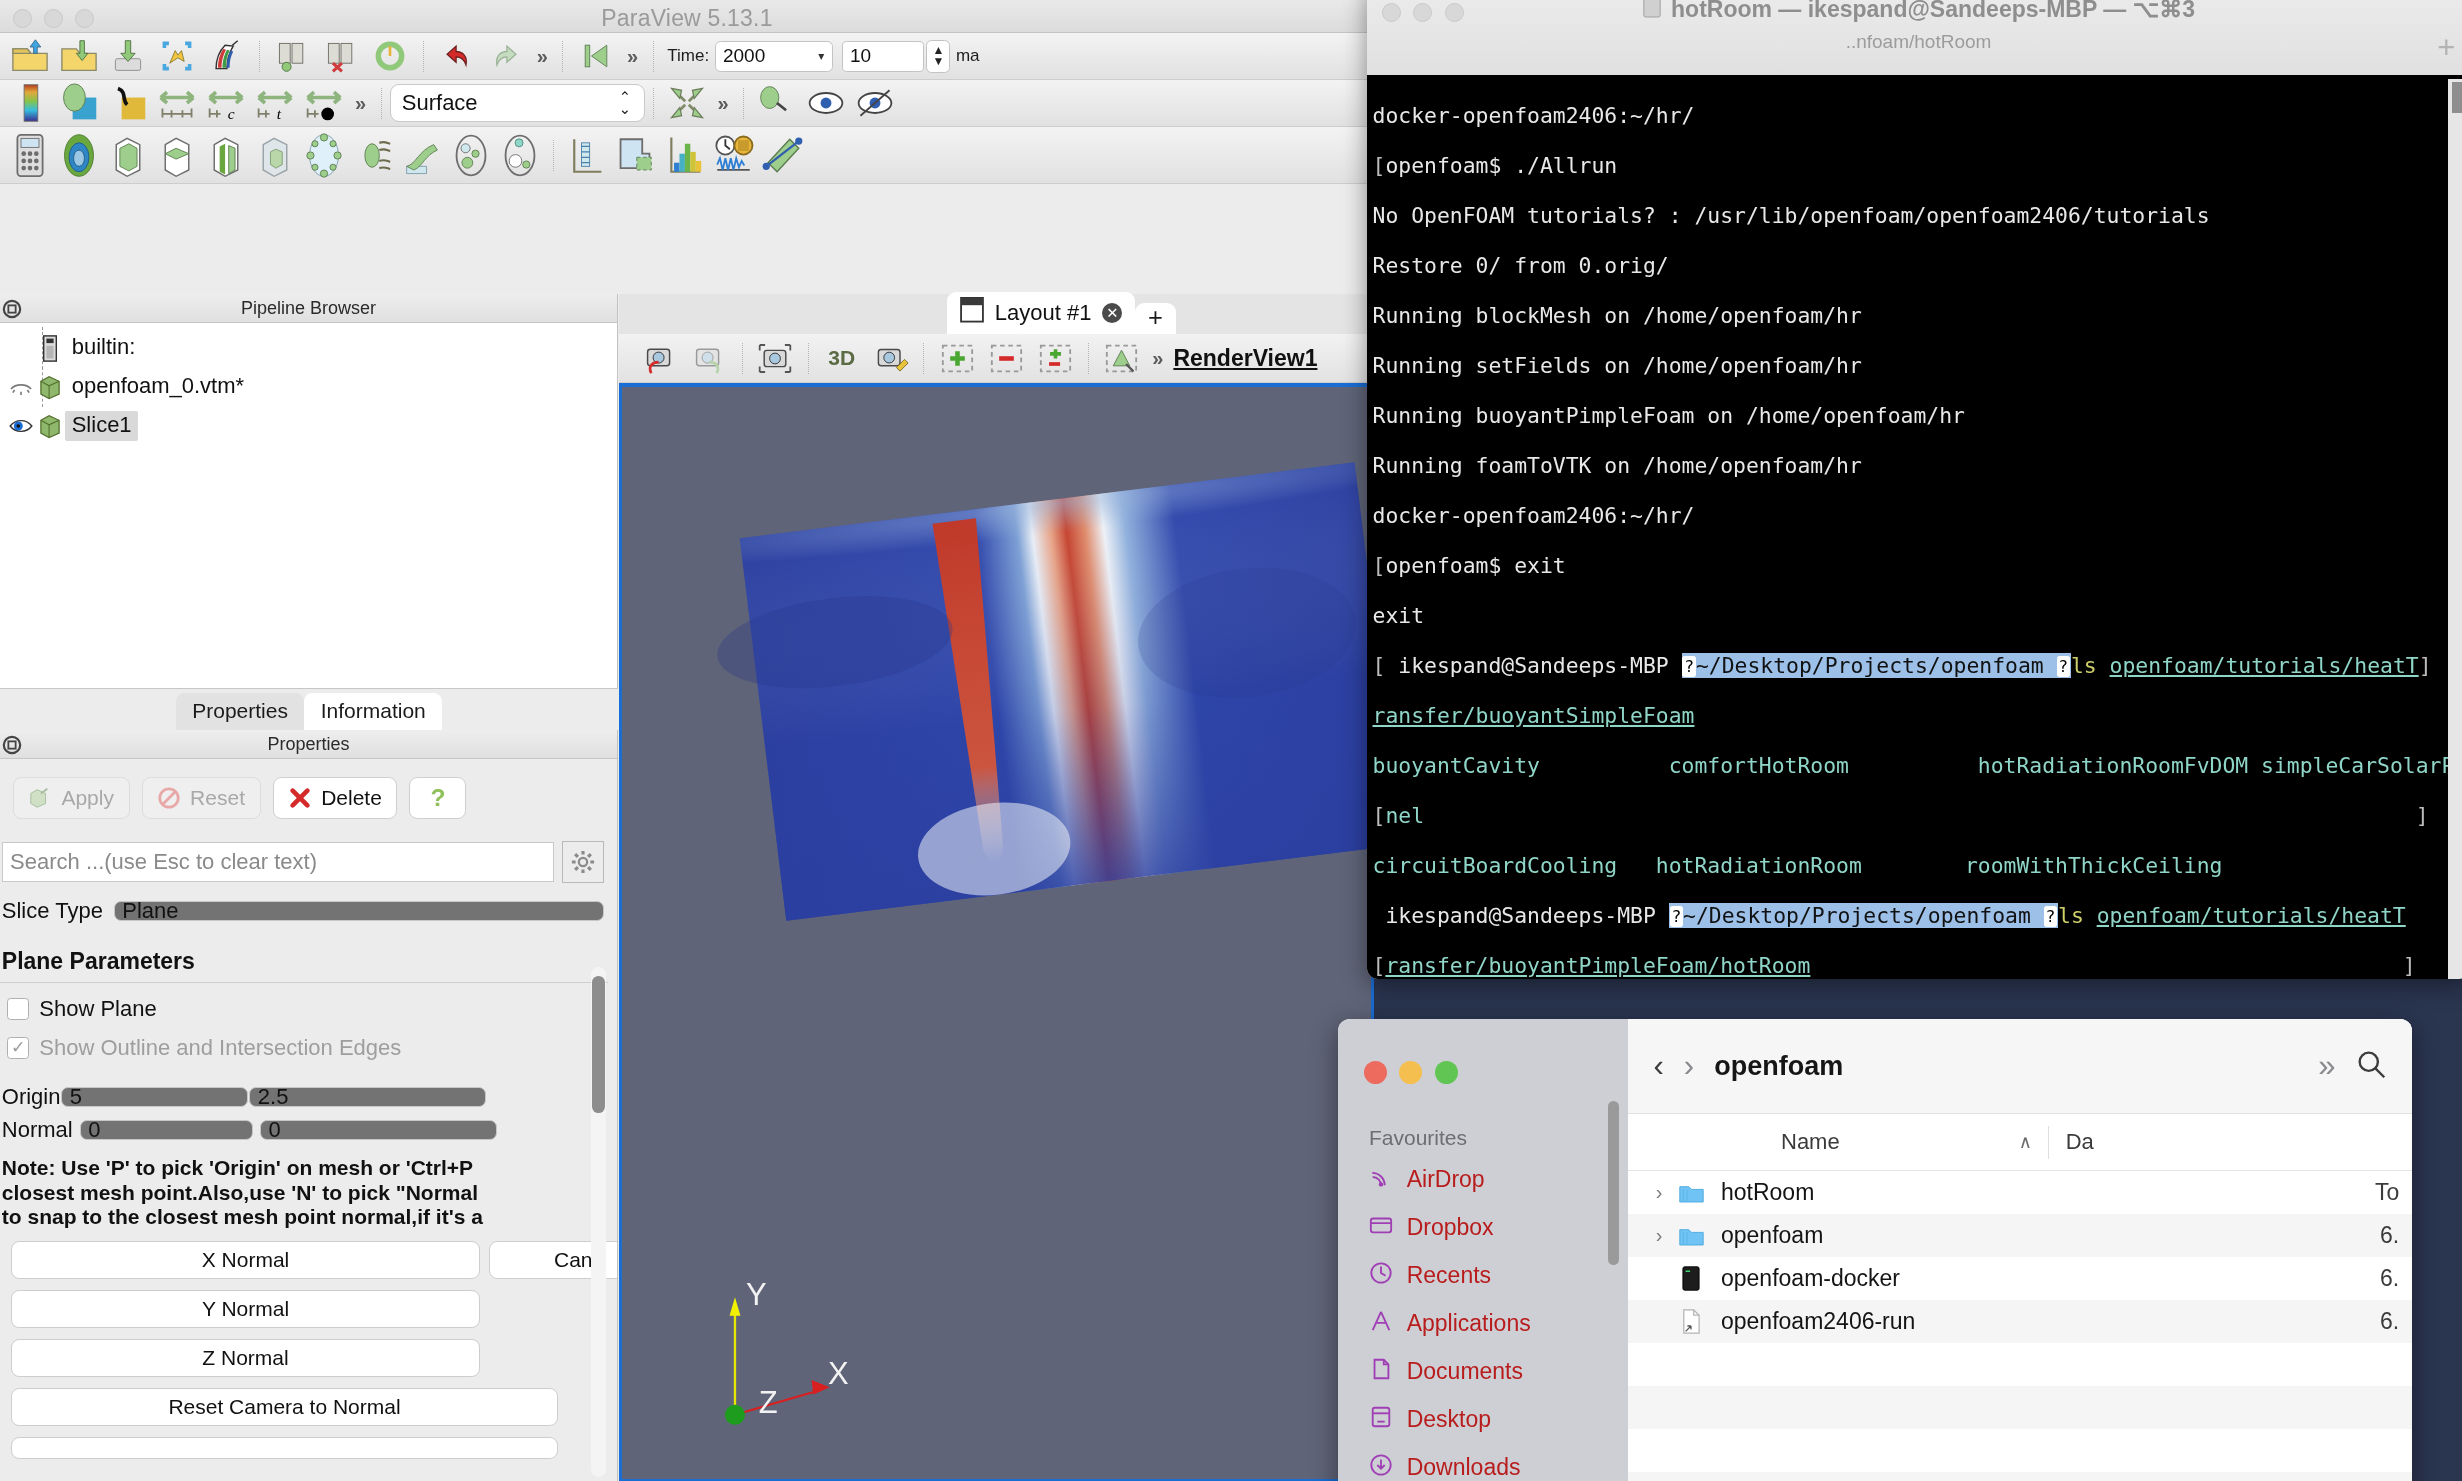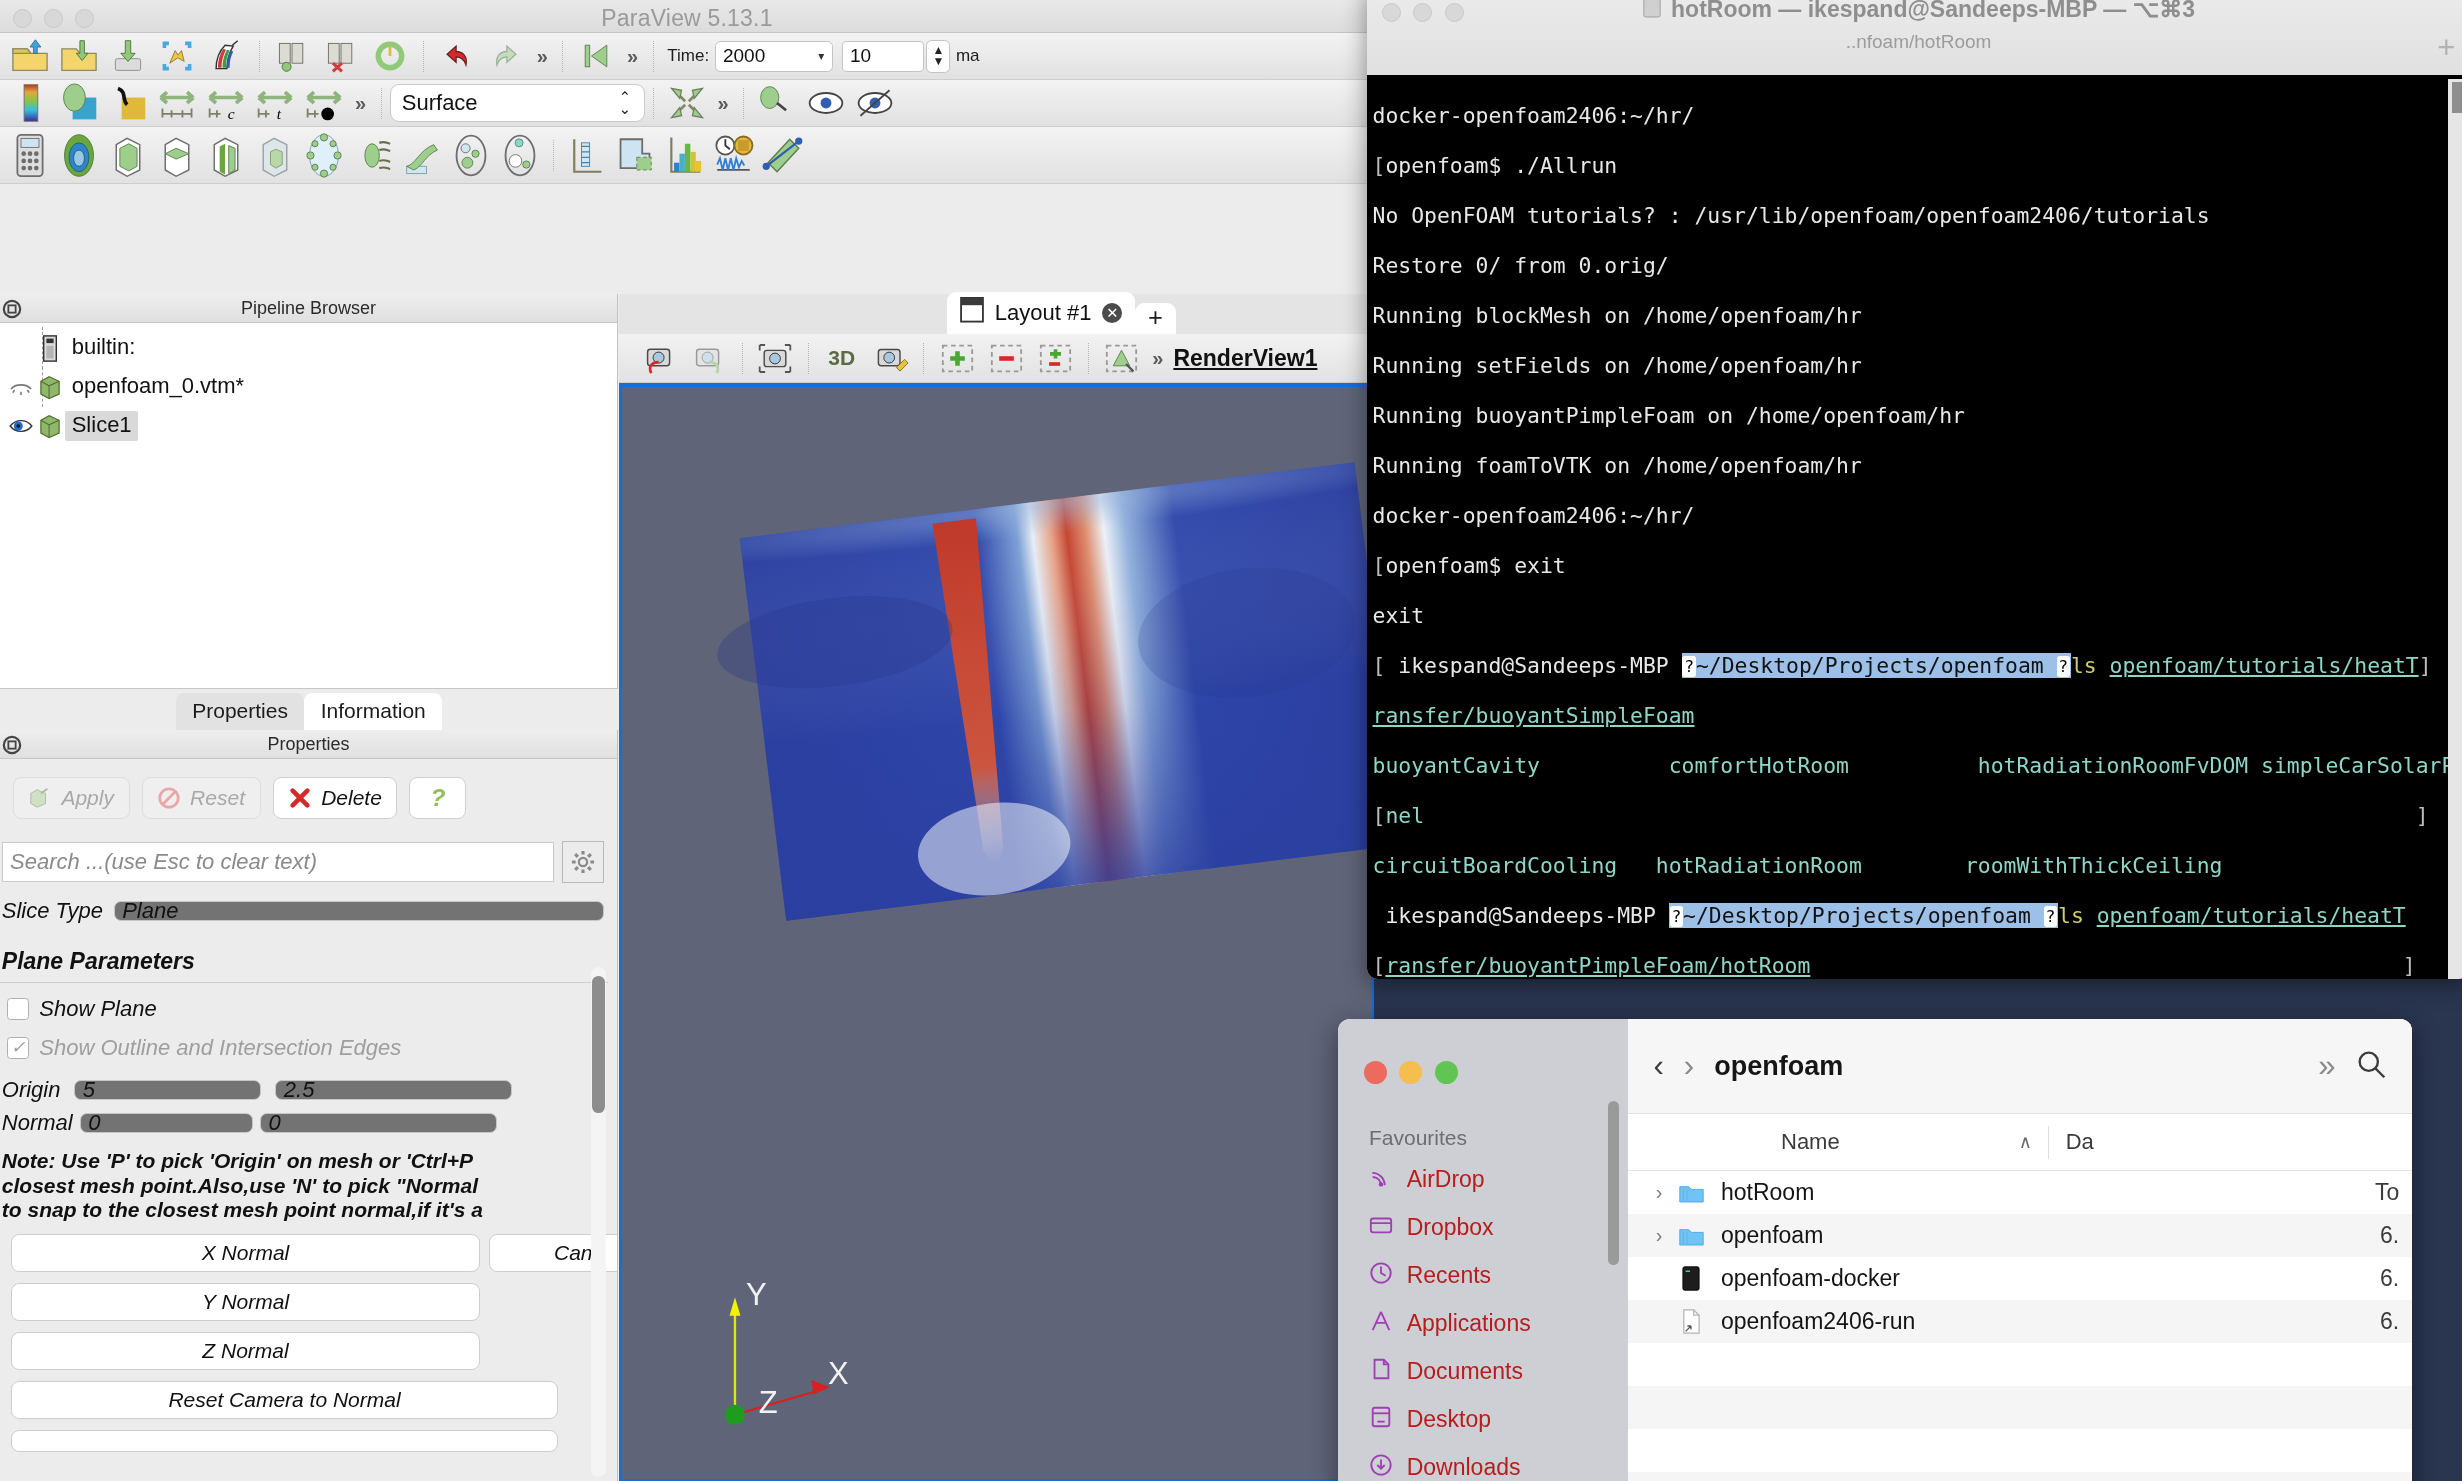--- a/index.html
+++ b/index.html
@@ -97,21 +97,21 @@
   .ptab {
     font-size: 21px; padding: 5.5px 16.4px 7.3px 16.4px; border-radius: 8.2px 8.2px 0 0;
     color: #1b1b1b; background: #e2e2e2; margin: 0 0 0 0;
   }
   .ptab.active { background: #fff; }
 
   #properties-panel {
     position: absolute; left: 0; top: 730px; width: 618px; height: 752px;
     background: #ececec; border-right: 0.9px solid #c2c2c2;
   }
-  .prop-body { padding: 12.8px 0 0 0; position: relative; height: 723px; font-style: italic; }
+  .prop-body { padding: 12.8px 0 0 0; position: relative; height: 723px; }
   .btnrow { display: flex; gap: 12px; padding: 5.5px 12.8px 0 12.8px; }
   .pbtn {
     display: flex; align-items: center; gap: 9px; justify-content: center;
     height: 42px; border-radius: 8.2px; background: #fff; border: 0.9px solid #cfcfcf;
     font-size: 21px; color: #111; padding: 0 14.6px;
   }
   .pbtn.disabled { background: #efefef; color: #a8a8a8; border-color: #dcdcdc; }
   .searchrow { display: flex; gap: 8.2px; align-items: center; padding: 22px 12.8px 0 1.8px; }
   .searchbox {
     flex: 1; height: 40px; background: #fff; border: 0.9px solid #c9c9c9;
@@ -673,21 +673,21 @@
 
         <div class="chk-row">
           <div class="chkbox"></div>
           <div class="chk-lbl">Show Plane</div>
         </div>
         <div class="chk-row">
           <div class="chkbox">✓</div>
           <div class="chk-lbl dim">Show Outline and Intersection Edges</div>
         </div>
 
-        <div class="frm-row" style="margin-top:16px;gap:14px">
+        <div class="frm-row" style="margin-top:23px;gap:1px">
           <div class="row-label">Origin</div>
           <div class="txtin" style="width:187px">5</div>
           <div class="txtin" style="width:237px">2.5</div>
         </div>
         <div class="frm-row" style="margin-top:7.3px;gap:7.3px">
           <div class="row-label">Normal</div>
           <div class="txtin" style="width:173px">0</div>
           <div class="txtin" style="width:237px">0</div>
         </div>
 

